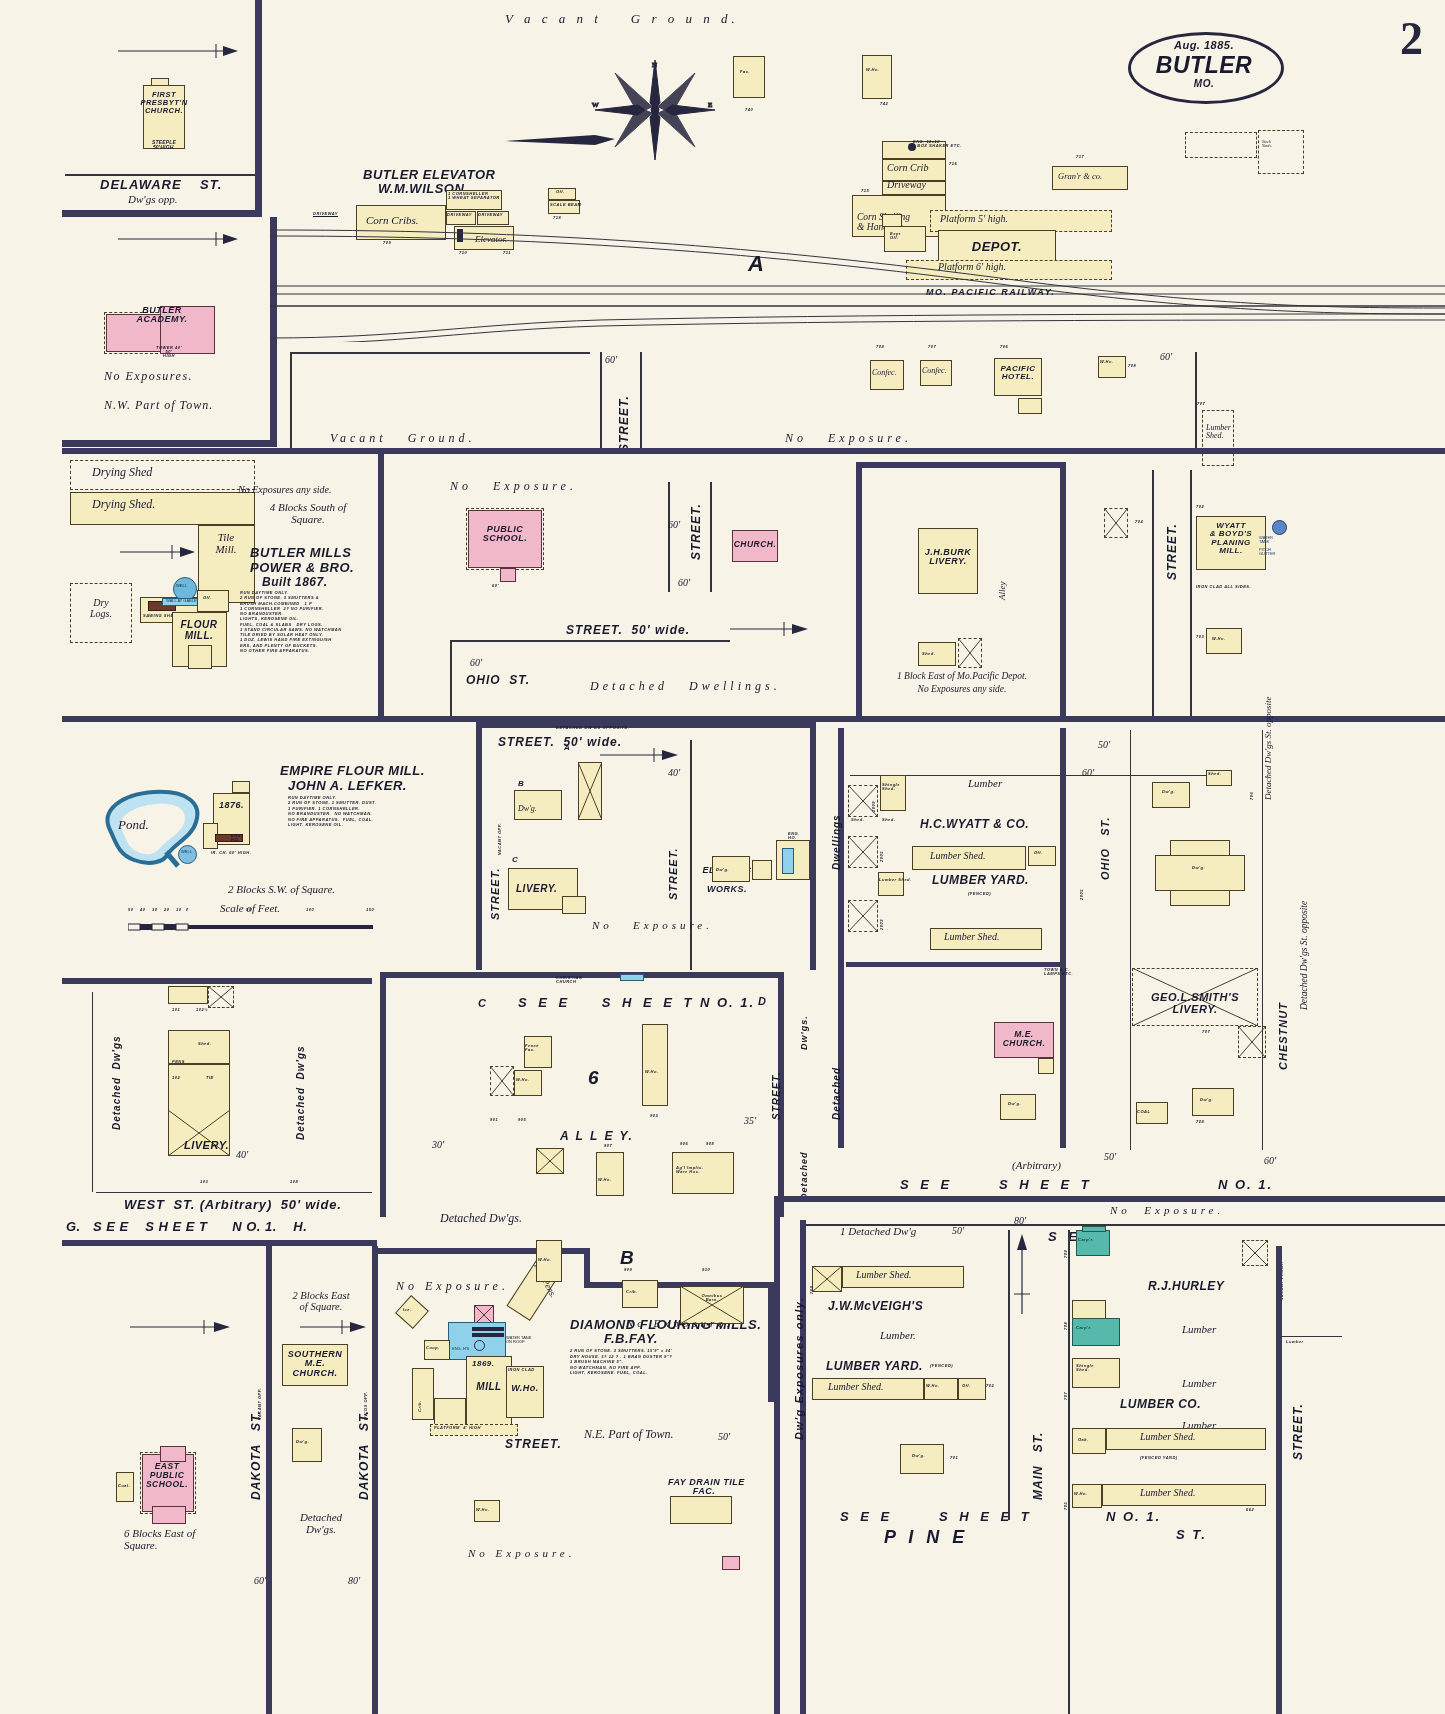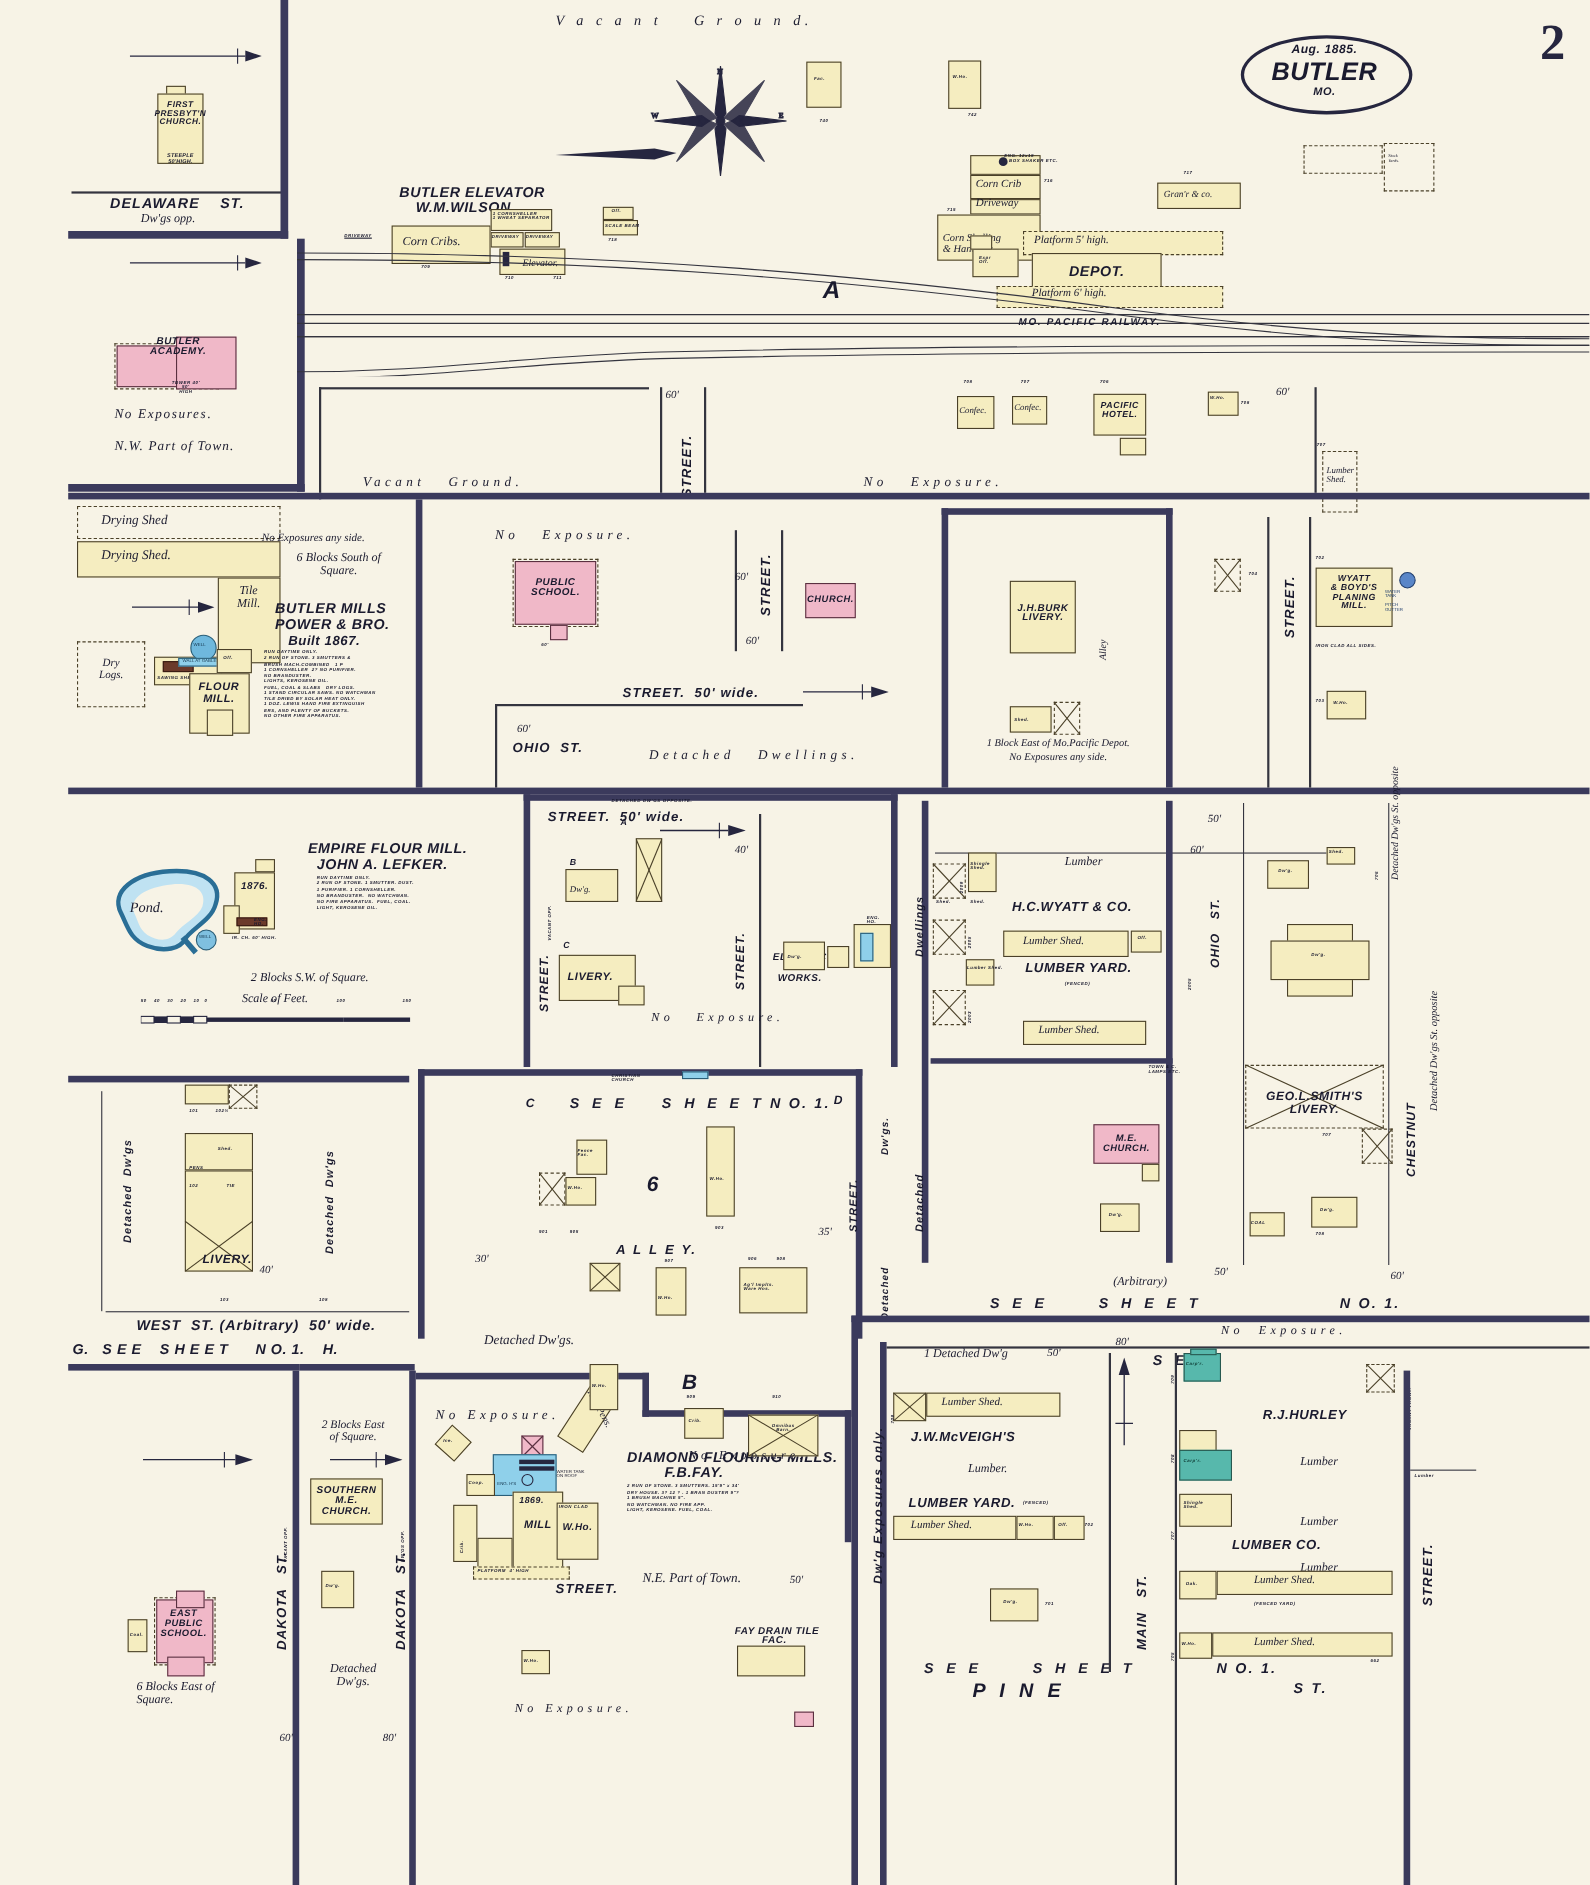--- a/index.html
+++ b/index.html
@@ -243,21 +243,21 @@
 MILL.</div>
   <div style="position:absolute;left:173px;top:577px;width:22px;height:22px;border-radius:50%;background:#6fb8dd;border:1px solid #2a5e78;"></div>
   <div class="lbl xtiny" style="left:176px;top:584px;color:#12324a;">WELL</div>
   <div class="bldg blue" style="left:162px;top:598px;width:52px;height:8px;"></div>
   <div class="lbl xtiny" style="left:166px;top:599px;color:#12324a;">WALL AT GABLES</div>
   <div class="bldg yel" style="left:197px;top:590px;width:32px;height:22px;"></div>
   <div class="lbl blk xtiny" style="left:203px;top:596px;">Off.</div>
   <div class="bldg yel" style="left:188px;top:645px;width:24px;height:24px;"></div>
 
   <div class="lbl script" style="left:238px;top:485px;font-size:10px;">No Exposures any side.</div>
-  <div class="lbl script ctr" style="left:238px;top:502px;width:140px;font-size:11px;">6 Blocks South of
+  <div class="lbl script ctr" style="left:238px;top:502px;width:140px;font-size:11px;">4 Blocks South of
 Square.</div>
   <div class="lbl blk" style="left:250px;top:546px;font-size:13px;">BUTLER MILLS</div>
   <div class="lbl blk" style="left:250px;top:561px;font-size:13px;">POWER &amp; BRO.</div>
   <div class="lbl blk" style="left:262px;top:576px;font-size:12px;">Built 1867.</div>
   <div class="lbl blk xtiny" style="left:240px;top:590px;line-height:1.32;">RUN DAYTIME ONLY.
 2 RUN OF STONE. 3 SMUTTERS &amp;
 BRUSH MACH.COMBINED   1 P
 1 CORNSHELLER  2? NO PURIFIER.
 NO BRANDUSTER.
 LIGHTS, KEROSENE OIL.

